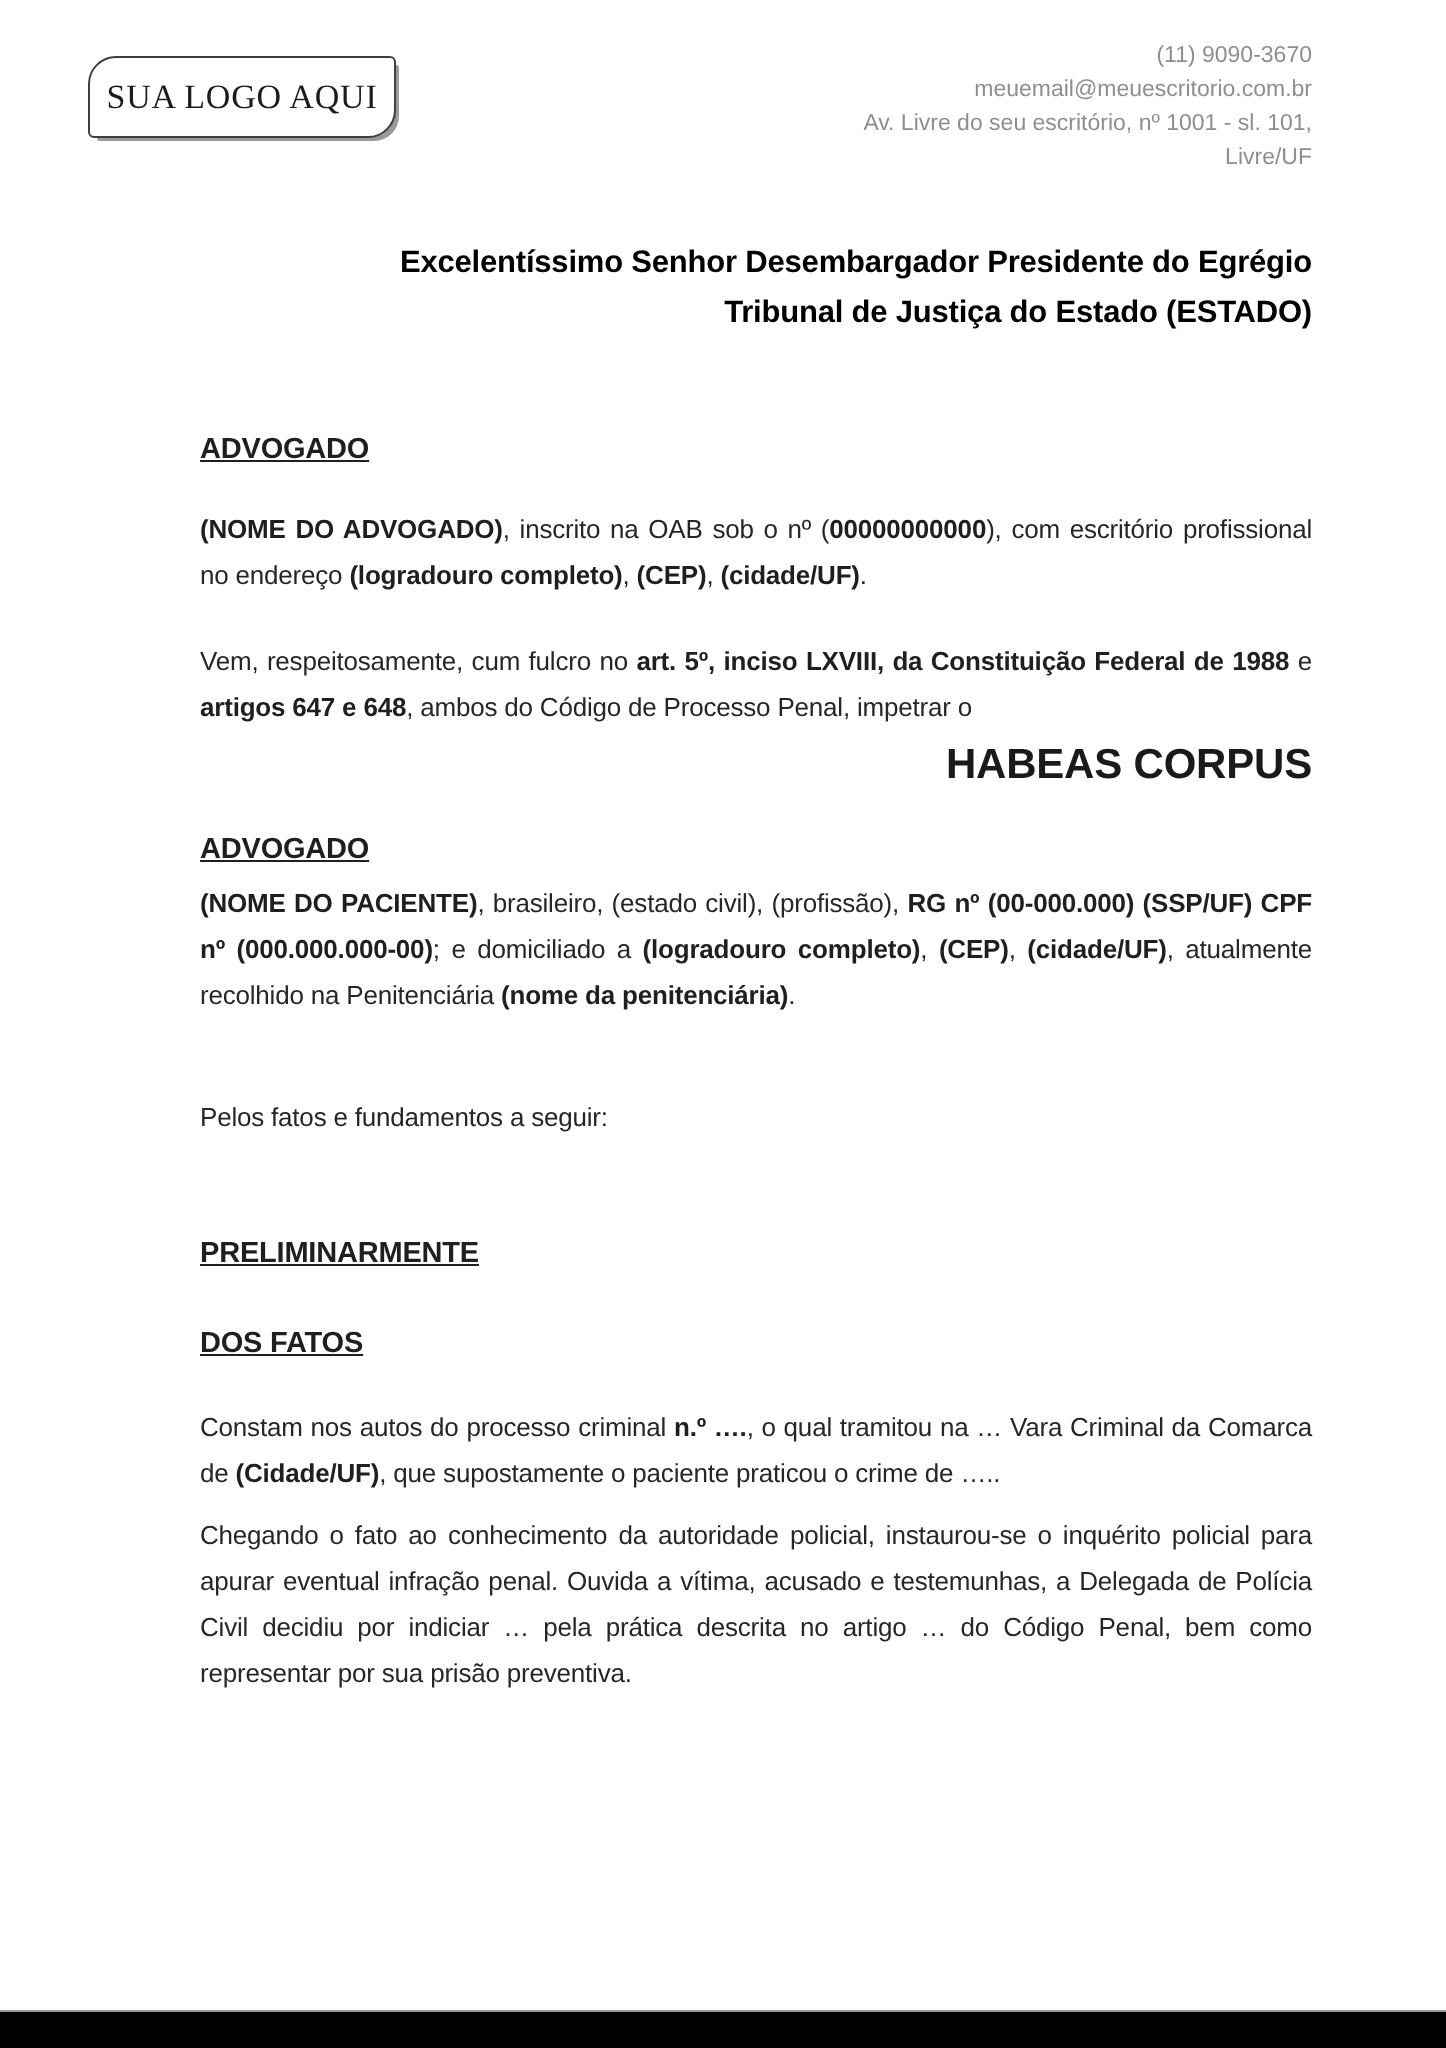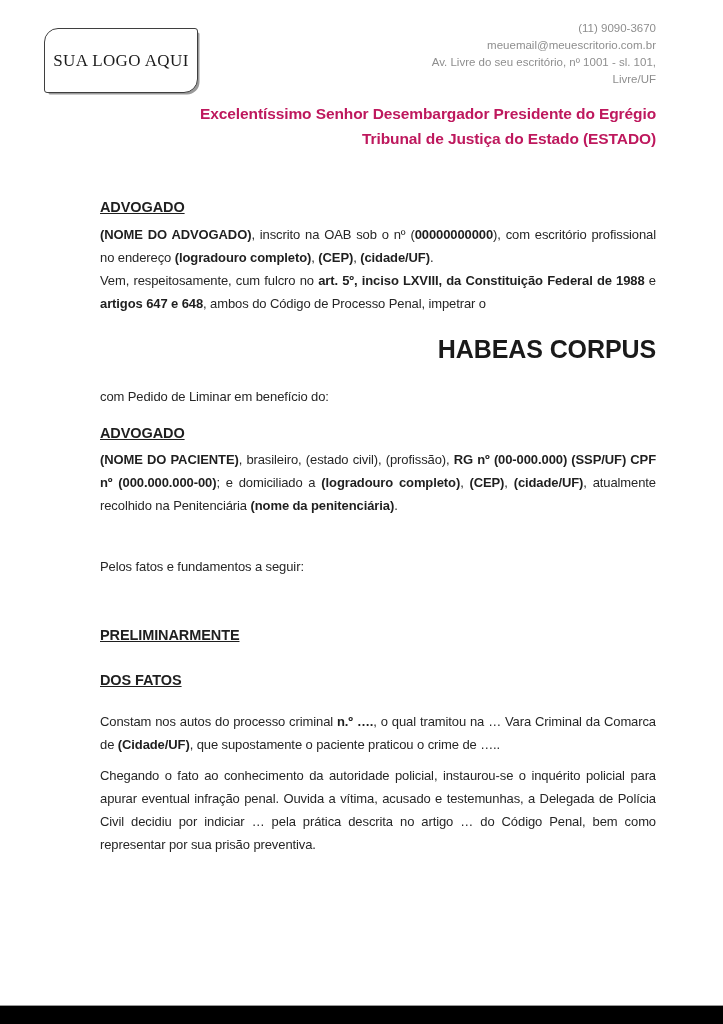--- a/index.html
+++ b/index.html
@@ -12,21 +12,21 @@
     height: 1024px;
     background: #ffffff;
     font-family: "Liberation Sans", sans-serif;
     color: #262626;
   }
 
   
   .logo-box {
     position: absolute;
     left: 44px; top: 28px;
-    width: 154px; height: 65px;
+    width: 154px; height: 41px;
     border: 1.4px solid #3f3f3f;
     border-radius: 14px 3px 14px 3px;
     box-shadow: 3px 3px 0 -1.5px #9a9a9a;
     display: flex; align-items: center; justify-content: center;
     font-family: "Liberation Serif", serif;
     font-size: 17px;
     letter-spacing: 0.4px;
     color: #1c1c1c;
     background: #fff;
   }
@@ -47,42 +47,42 @@
     font-size: 13px;
     letter-spacing: -0.1px;
     line-height: 23px;
   }
 
   .doc-title {
     text-align: right;
     font-weight: bold;
     font-size: 15.5px;
     line-height: 25px;
-    color: #be185d;
+    color: #000000;
+    margin-top: 18px;
   }
 
   .section-heading {
     font-weight: bold;
     font-size: 14.5px;
     line-height: 20px;
     color: #1f1f1f;
     text-decoration: underline;
   }
 
   p.para { text-align: justify; }
   p.para-left { text-align: left; }
 
   .h-advogado   { margin-top: 46px; }
-  .p-advogado   { margin-top: 6px;  }
-  .p-vem        { }
+  .p-advogado   { margin-top: 18px;  }
+  .p-vem        { margin-top: 20px; }
   .habeas-title {
-    margin-top: 17px;
     text-align: right;
     font-weight: bold;
-    font-size: 25px;
+    font-size: 21px;
     line-height: 35px;
     color: #1a1a1a;
   }
   .p-pedido     { margin-top: 18px; }
   .h-paciente   { margin-top: 15px; }
   .p-paciente   { margin-top: 5px;  }
   .p-pelos      { margin-top: 38px; }
   .h-prelim     { margin-top: 47px; }
   .p-prelim     { margin-top: 23px; }
   .h-fatos      { margin-top: 25px; }
@@ -123,21 +123,20 @@
       <div>Tribunal de Justiça do Estado (ESTADO)</div>
     </div>
 
     <div class="section-heading h-advogado">ADVOGADO</div>
     <p class="para p-advogado"><b>(NOME DO ADVOGADO)</b>, inscrito na OAB sob o nº (<b>00000000000</b>), com escritório profissional no endereço <b>(logradouro completo)</b>, <b>(CEP)</b>, <b>(cidade/UF)</b>.</p>
 
     <p class="para p-vem">Vem, respeitosamente, cum fulcro no <b>art. 5º, inciso LXVIII, da Constituição Federal de 1988</b> e <b>artigos 647 e 648</b>, ambos do Código de Processo Penal, impetrar o</p>
 
     <div class="habeas-title">HABEAS CORPUS</div>
 
-    <p class="para-left p-pedido">com Pedido de Liminar em benefício do:</p>
 
     <div class="section-heading h-paciente">ADVOGADO</div>
     <p class="para p-paciente"><b>(NOME DO PACIENTE)</b>, brasileiro, (estado civil), (profissão), <b>RG nº (00-000.000) (SSP/UF) CPF nº (000.000.000-00)</b>; e domiciliado a <b>(logradouro completo)</b>, <b>(CEP)</b>, <b>(cidade/UF)</b>, atualmente recolhido na Penitenciária <b>(nome da penitenciária)</b>.</p>
 
     <p class="para-left p-pelos">Pelos fatos e fundamentos a seguir:</p>
 
     <div class="section-heading h-prelim">PRELIMINARMENTE</div>
 
     <div class="section-heading h-fatos">DOS FATOS</div>
     <p class="para p-fatos1">Constam nos autos do processo criminal <b>n.º ….</b>, o qual tramitou na … Vara Criminal da Comarca de <b>(Cidade/UF)</b>, que supostamente o paciente praticou o crime de …..</p>

